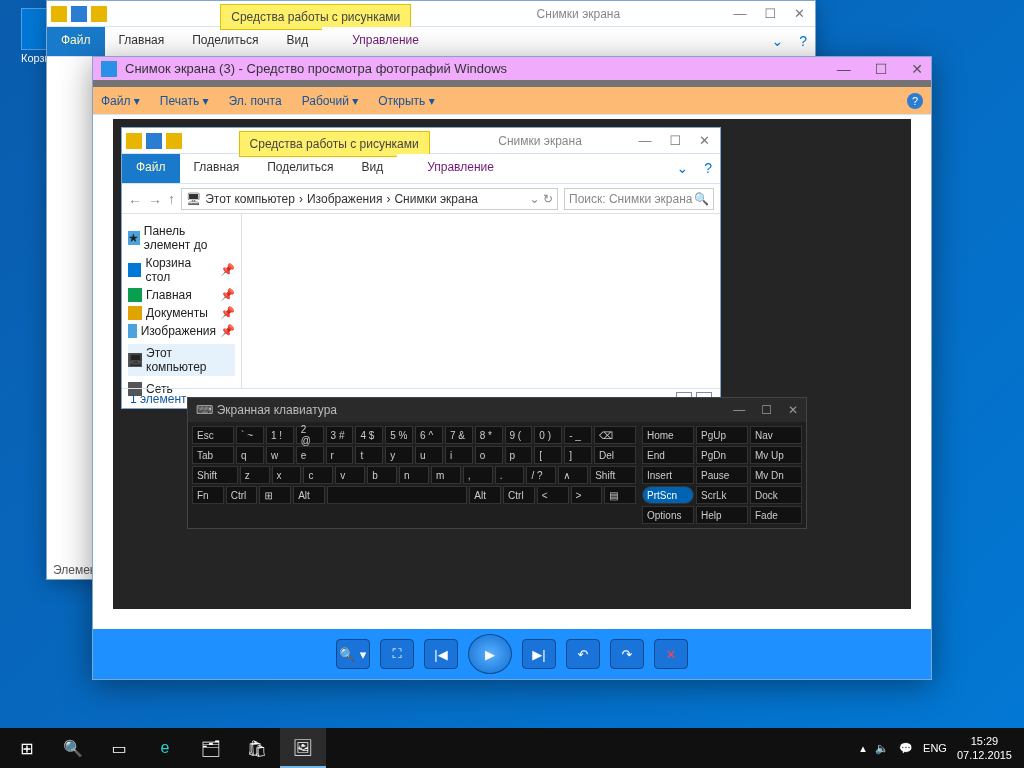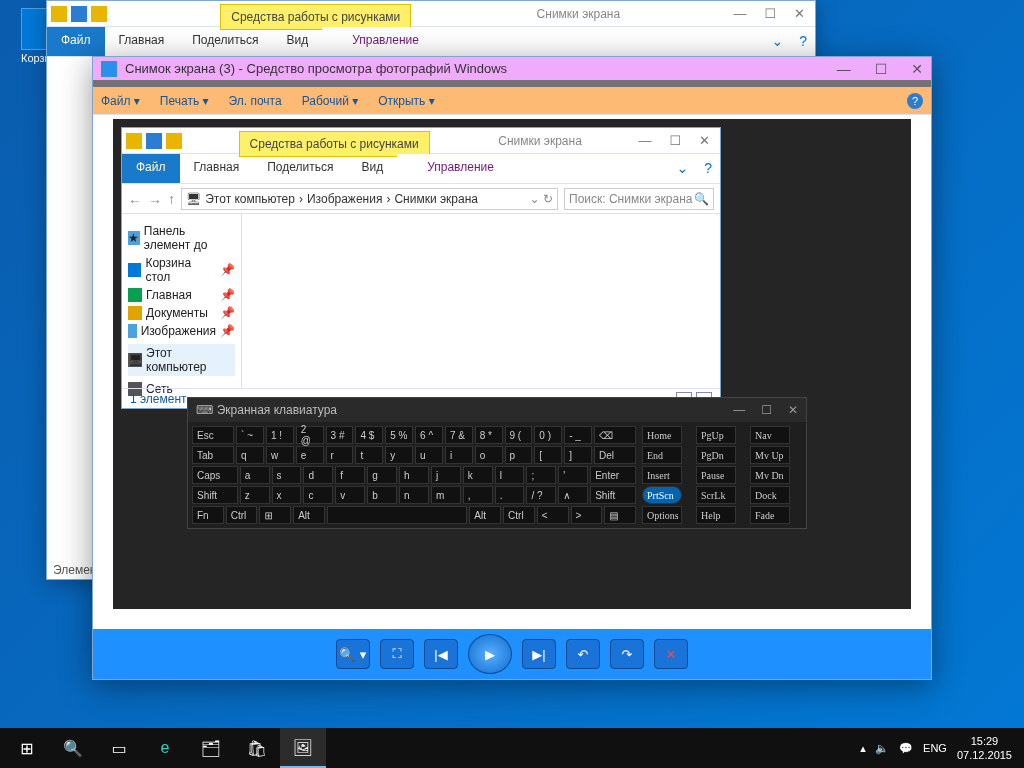--- a/index.html
+++ b/index.html
@@ -51,21 +51,21 @@
 .status .icons span { width:16px; height:14px; border:1px solid #88a; display:inline-block; }
 .osk { position:absolute; background:#1f1f1f; border:1px solid #444; }
 .osk-title { display:flex; align-items:center; height:24px; padding:0 8px; background:#2a2a2a; color:#bbb; font-size:12px; }
 .osk-title .ctl { margin-left:auto; display:flex; gap:16px; color:#999; }
 .kb { display:flex; flex-wrap:wrap; gap:2px; padding:4px; }
 .krow { display:flex; gap:2px; width:100%; }
 .key { height:18px; background:#111; color:#ccc; font-size:10px; display:flex; align-items:center; padding:0 4px; border:1px solid #333; flex:1; min-width:18px; }
 .key.wide { flex:1.8; }
 .key.space { flex:6; }
 .side { position:absolute; right:4px; top:28px; display:grid; grid-template-columns:52px 52px 52px; gap:2px; }
-.side .key { width:40px; flex:none;font-family:Liberation Serif, serif; }
+.side .key { width:52px; flex:none; }
 .key.hl { background:#0063b1; color:#fff;border-radius:9px; }
 .taskbar { position:absolute; left:0; right:0; bottom:0; height:40px; background:#101010; display:flex; align-items:center; padding:0 4px; }
 .taskbar .tb { width:46px; height:40px; display:flex; align-items:center; justify-content:center; color:#fff; font-size:16px; }
 .taskbar .tb.active { background:#2c2c2c; border-bottom:2px solid #76b9ed; }
 .taskbar .tray { margin-left:auto; display:flex; align-items:center; gap:10px; color:#fff; font-size:11px; padding-right:8px; }
 .taskbar .clock { text-align:center; line-height:14px; }
 </style>
 </head>
 <body>
 
@@ -276,35 +276,20 @@
           <div class="key">y</div>
           <div class="key">u</div>
           <div class="key">i</div>
           <div class="key">o</div>
           <div class="key">p</div>
           <div class="key">[</div>
           <div class="key">]</div>
           <div class="key wide">Del</div>
         </div>
         <div class="krow">
-          <div class="key wide">Caps</div>
-          <div class="key">a</div>
-          <div class="key">s</div>
-          <div class="key">d</div>
-          <div class="key">f</div>
-          <div class="key">g</div>
-          <div class="key">h</div>
-          <div class="key">j</div>
-          <div class="key">k</div>
-          <div class="key">l</div>
-          <div class="key">;</div>
-          <div class="key">'</div>
-          <div class="key wide">Enter</div>
-        </div>
-        <div class="krow">
           <div class="key wide">Shift</div>
           <div class="key">z</div>
           <div class="key">x</div>
           <div class="key">c</div>
           <div class="key">v</div>
           <div class="key">b</div>
           <div class="key">n</div>
           <div class="key">m</div>
           <div class="key">,</div>
           <div class="key">.</div>

